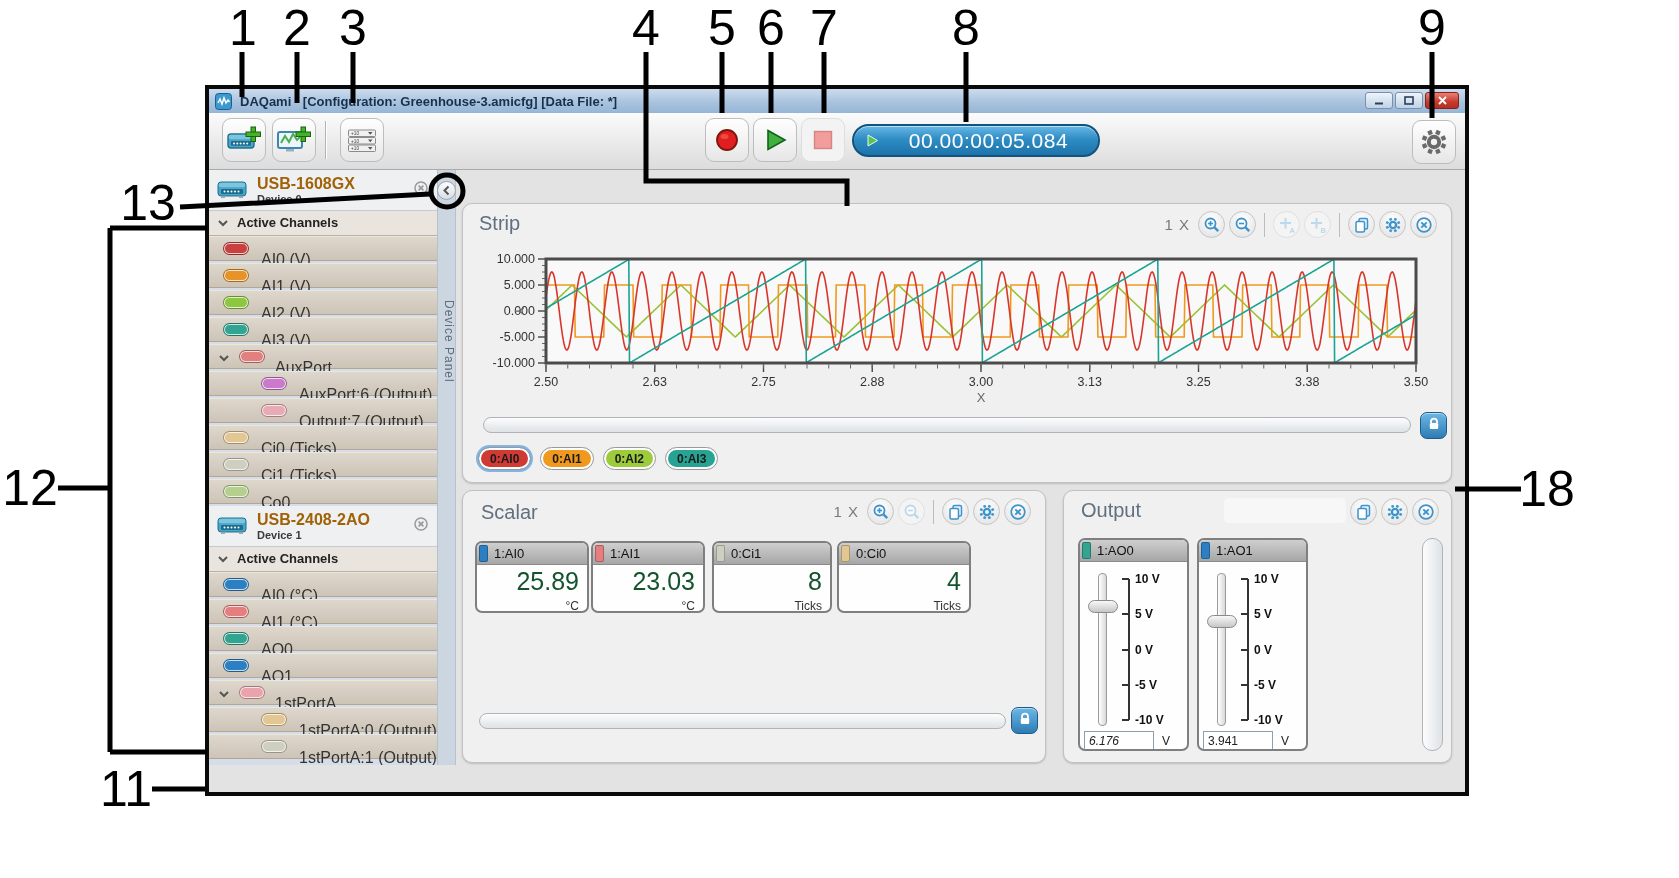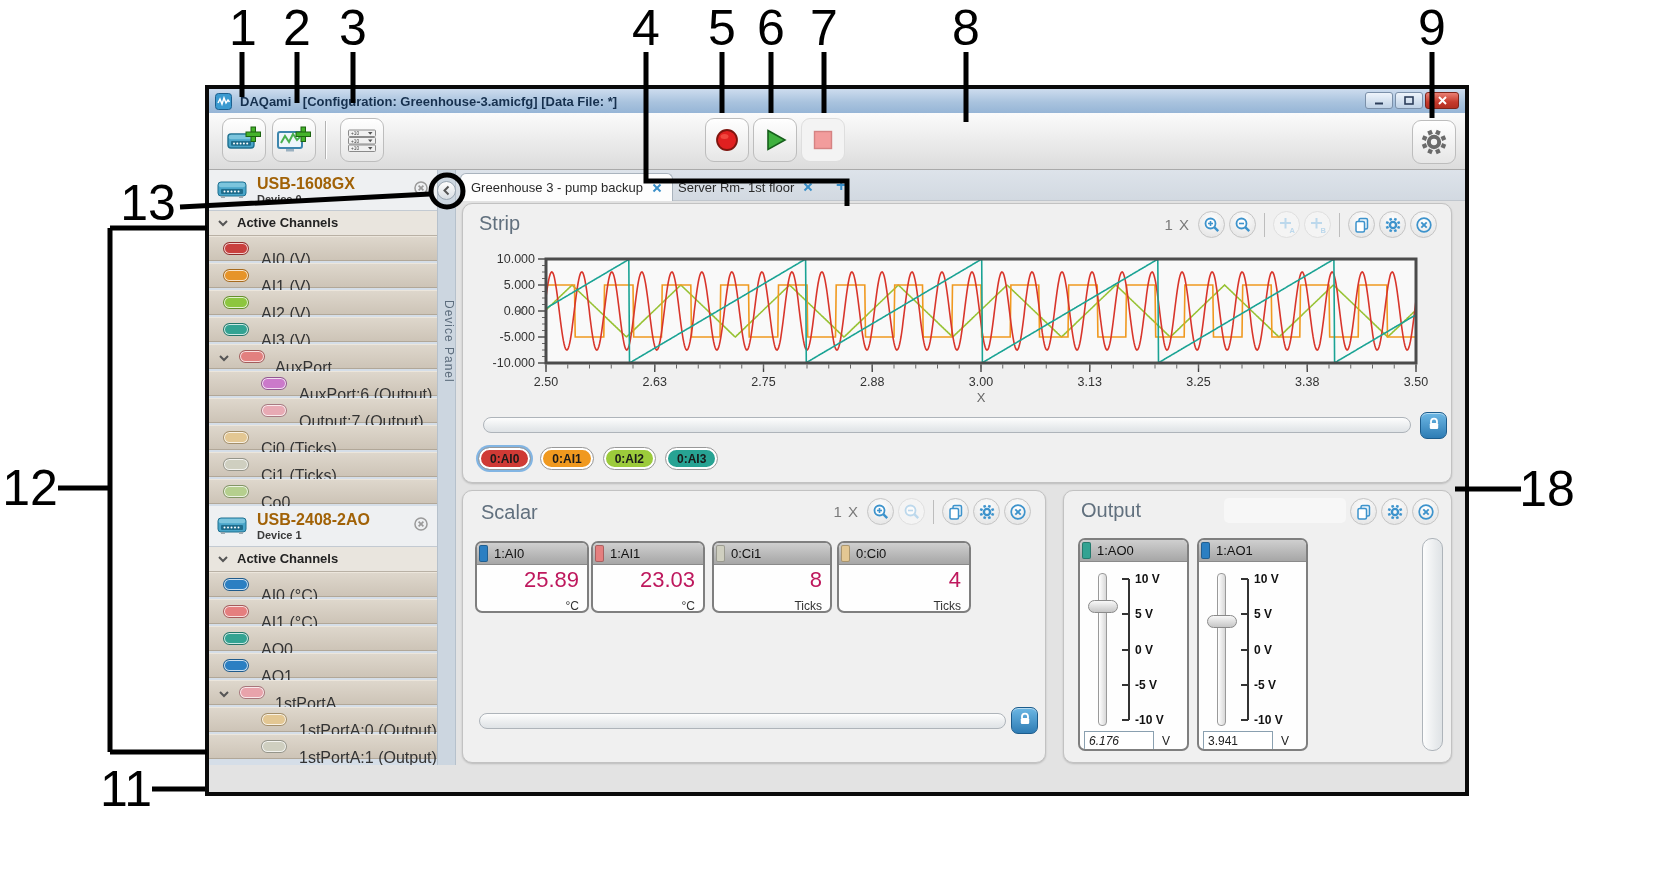--- a/index.html
+++ b/index.html
@@ -69,21 +69,21 @@
   .lock{position:absolute;width:27px;height:27px;border-radius:7px;border:1px solid #1c5c8c;box-sizing:border-box;
        background:linear-gradient(#6cb7e4,#2e7cb4);box-shadow:inset 0 1px 0 rgba(255,255,255,.5);
        display:flex;align-items:center;justify-content:center;}
   .badge{height:21px;padding:0 9px;border-radius:11px;border:2px solid #fff;outline:1px solid #999;
        display:inline-flex;align-items:center;font-size:12px;font-weight:700;color:#1a1a1a;box-sizing:border-box;}
   .badge.sel{box-shadow:0 0 0 3px rgba(110,170,225,.85);}
   .card{position:absolute;background:#fefefe;border:2px solid #7f7f7f;border-radius:7px;box-sizing:border-box;overflow:hidden;}
   .card-head{position:relative;height:21px;background:linear-gradient(#cfcfcf,#a6a6a6);border-bottom:1px solid #8a8a8a;}
   .card-tab{position:absolute;left:2px;top:2px;width:9px;height:17px;border-radius:2px;border:1px solid rgba(0,0,0,.25);box-sizing:border-box;}
   .card-name{position:absolute;left:17px;top:0;line-height:21px;font-size:13px;color:#111;}
-  .scalar-val{position:absolute;right:8px;top:24px;font-size:22px;color:#be185d;}
+  .scalar-val{position:absolute;right:8px;top:24px;font-size:25px;color:#14532d;}
   .scalar-unit{position:absolute;right:8px;top:56px;font-size:12px;color:#333;}
   .slider-track{position:absolute;width:9px;border:1px solid #9a9a9a;border-radius:4px;box-sizing:border-box;
        background:linear-gradient(90deg,#ffffff,#d8d8d8);}
   .slider-handle{position:absolute;width:30px;height:13px;border:1px solid #8a8a8a;border-radius:7px;box-sizing:border-box;
        background:linear-gradient(#f8f8f8,#c6c6c6);}
   .scale-label{position:absolute;font-size:12px;font-weight:700;color:#111;white-space:nowrap;}
   .val-in{position:absolute;width:70px;height:19px;border:1px solid #8aa0b0;box-sizing:border-box;
        font-family:"Liberation Sans",sans-serif;font-size:12px;padding:0 4px;background:#fff;color:#222;}
   .v-unit{position:absolute;font-size:12px;color:#222;}
   .statusbar{position:absolute;left:209px;top:765px;width:1256px;height:27px;
@@ -189,20 +189,28 @@
           </svg>
         </span>
       </div>
     <div class="tbtn dis" style="left:592px">
       <span style="display: inline-flex;">
           <svg width="26" height="26" viewBox="0 0 26 26">
             <rect x="4.5" y="4.5" width="17" height="17" fill="#f29c9c" stroke="#d58383" stroke-width="1.4"></rect>
           </svg>
         </span>
       </div>
+    <div class="timer">
+      <span style="margin-left:12px;display:inline-flex">
+        <svg width="13" height="13" viewBox="0 0 13 13">
+            <polygon points="2,1 11.5,6.5 2,12" fill="#55c455" stroke="#e9f7e9" stroke-width="1"></polygon>
+          </svg>
+        </span>
+      <span class="timer-text">00.00:00:05.084</span>
+    </div>
     <div class="tbtn" style="left:1203px;top:7px">
       <span style="display: inline-flex;">
           <svg width="30" height="30" viewBox="0 0 18 18">
             <circle cx="9" cy="9" r="3.1" fill="none" stroke="#6a6a6a" stroke-width="2.4"></circle>
             <line x1="13.43" y1="10.84" x2="15.84" y2="11.83" stroke="#6a6a6a" stroke-width="2.6"></line>
             <line x1="10.84" y1="13.43" x2="11.83" y2="15.84" stroke="#6a6a6a" stroke-width="2.6"></line>
             <line x1="7.16" y1="13.43" x2="6.17" y2="15.84" stroke="#6a6a6a" stroke-width="2.6"></line>
             <line x1="4.57" y1="10.84" x2="2.16" y2="11.83" stroke="#6a6a6a" stroke-width="2.6"></line>
             <line x1="4.57" y1="7.16" x2="2.16" y2="6.17" stroke="#6a6a6a" stroke-width="2.6"></line>
             <line x1="7.16" y1="4.57" x2="6.17" y2="2.16" stroke="#6a6a6a" stroke-width="2.6"></line>
@@ -355,43 +363,20 @@
     </div>
   <div class="devstrip">
     <div class="devstrip-label">Device Panel</div>
   </div>
   <div class="collapse-btn">
     <svg width="9" height="11" viewBox="0 0 9 11">
         <polyline points="6.5,1.5 2.5,5.5 6.5,9.5" fill="none" stroke="#555" stroke-width="2"></polyline>
       </svg>
   </div>
 
-  <div class="tabbar">
-      <div id="tabs">
-        <div class="tab active" style="left: 4px;">
-          <span class="tab-label">Greenhouse 3 - pump backup</span>
-          <span style="display: inline-flex;">
-            <svg width="10" height="10" viewBox="0 0 10 10">
-              <line x1="1.5" y1="1.5" x2="8.5" y2="8.5" stroke="#3a8fc8" stroke-width="2"></line>
-              <line x1="8.5" y1="1.5" x2="1.5" y2="8.5" stroke="#3a8fc8" stroke-width="2"></line>
-            </svg>
-          </span>
-        </div>
-        <div class="tab" style="left: 212px;">
-          <span class="tab-label">Server Rm- 1st floor</span>
-          <span style="display: inline-flex;">
-            <svg width="10" height="10" viewBox="0 0 10 10">
-              <line x1="1.5" y1="1.5" x2="8.5" y2="8.5" stroke="#3a8fc8" stroke-width="2"></line>
-              <line x1="8.5" y1="1.5" x2="1.5" y2="8.5" stroke="#3a8fc8" stroke-width="2"></line>
-            </svg>
-          </span>
-        </div>
-        <div style="position: absolute; left: 380px; top: 5px; font-size: 18px; font-weight: 700; color: rgb(58, 143, 200);">+</div>
-      </div>
-    </div>
 
   <div class="panel" style="left:462px;top:203px;width:990px;height:280px">
     <div id="strip-svg-wrap" style="position:absolute;inset:0;z-index:0"><svg width="990" height="280" viewBox="0 0 990 280">
           <rect x="83" y="55" width="870" height="104" fill="#f9f9f9"></rect>
           <line x1="75" y1="55" x2="83" y2="55" stroke="#444" stroke-width="1.4"></line>
           <text x="72" y="59" text-anchor="end" font-size="12.5" fill="#333">10.000</text>
           <line x1="75" y1="81" x2="83" y2="81" stroke="#444" stroke-width="1.4"></line>
           <text x="72" y="85" text-anchor="end" font-size="12.5" fill="#333">5.000</text>
           <line x1="75" y1="107" x2="83" y2="107" stroke="#444" stroke-width="1.4"></line>
           <text x="72" y="111" text-anchor="end" font-size="12.5" fill="#333">0.000</text>

